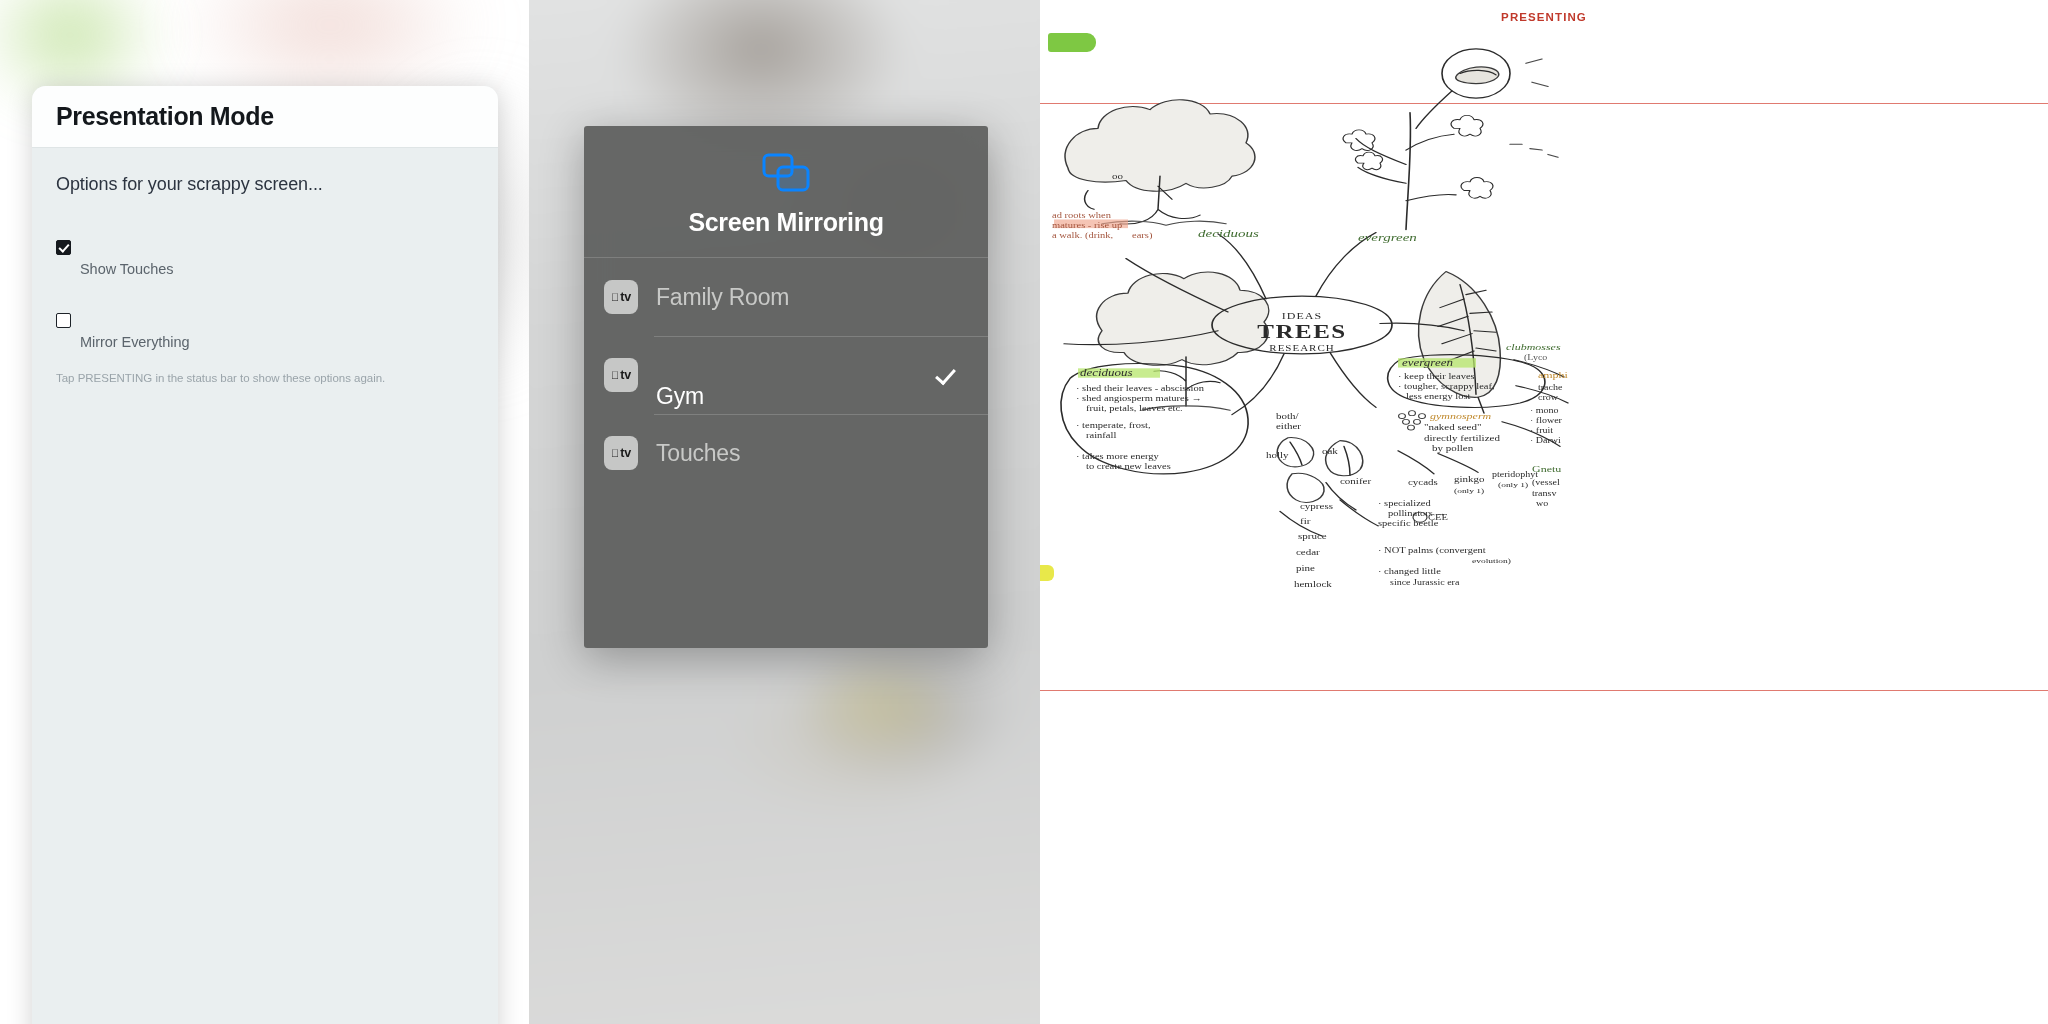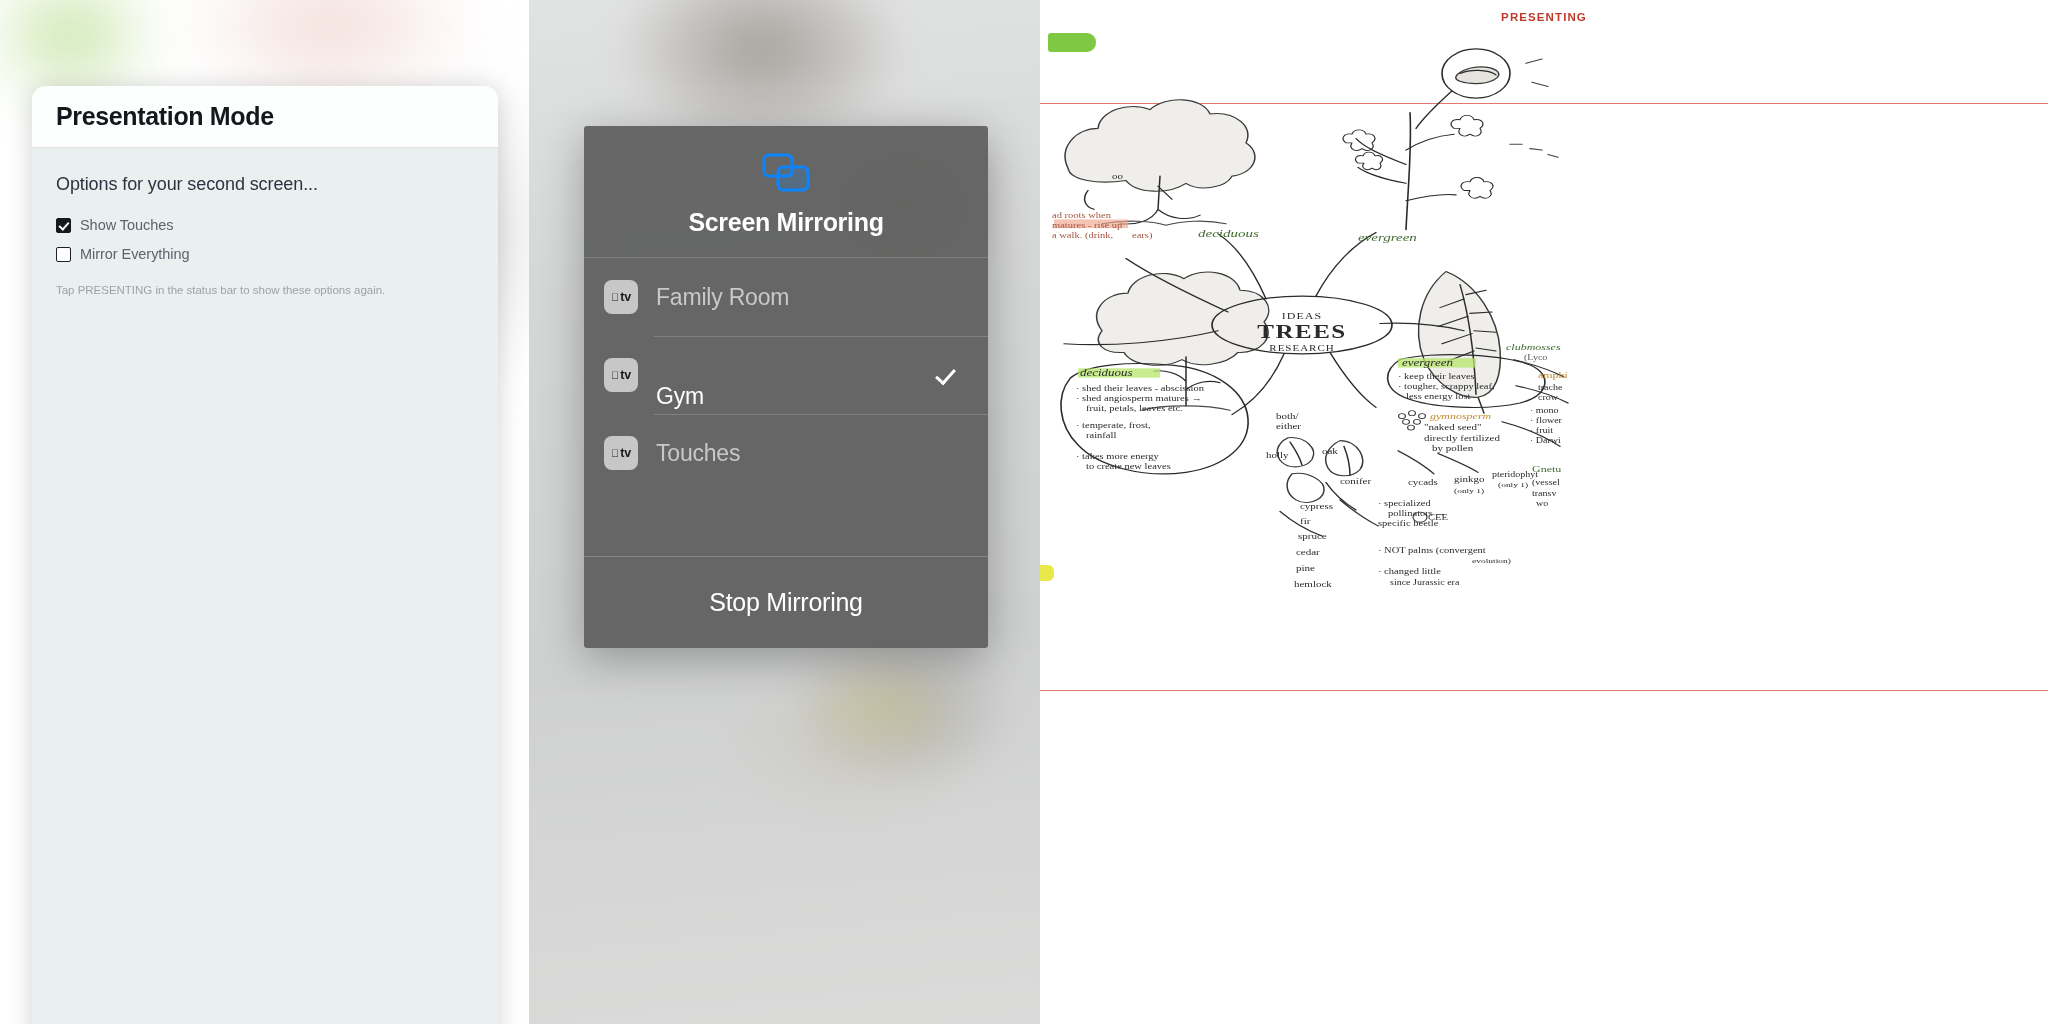--- a/index.html
+++ b/index.html
@@ -63,21 +63,21 @@
     width: 15px; height: 15px; flex: 0 0 15px;
     border: 1.6px solid #1d2228; border-radius: 2px;
     background: #ffffff; position: relative;
   }
   .cbox.checked { background: #15191e; border-color: #15191e; }
   .cbox.checked::after {
     content: ""; position: absolute; left: 4.2px; top: 1px;
     width: 4px; height: 8px; border: solid #ffffff;
     border-width: 0 2px 2px 0; transform: rotate(42deg);
   }
-  .opt-label { font-size: 14.5px; color: #5b646c; letter-spacing: -.05px; }
+  .opt-label { font-size: 14.5px; color: #5b646c; letter-spacing: -.05px; margin-top: 44px; }
   .sheet-note {
     margin-top: 22px;
     font-size: 11.5px; color: #9aa4aa; letter-spacing: -.02px;
   }
 
   
   .panel-two {
     position: relative;
     width: 511px; height: 1024px;
     flex: 0 0 511px;
@@ -191,21 +191,21 @@
   <div class="panel-one">
     <div class="p1-blur-a"></div>
     <div class="p1-blur-b"></div>
     <div class="p1-blur-c"></div>
 
     <div class="sheet">
       <div class="sheet-header">
         <div class="sheet-title">Presentation Mode</div>
       </div>
       <div class="sheet-body">
-        <div class="sheet-subtitle">Options for your second screen...</div>
+        <div class="sheet-subtitle">Options for your scrappy screen...</div>
 
         <div class="opt-row">
           <span class="cbox checked"></span>
           <span class="opt-label">Show Touches</span>
         </div>
 
         <div class="opt-row">
           <span class="cbox"></span>
           <span class="opt-label">Mirror Everything</span>
         </div>
@@ -251,23 +251,20 @@
         <div class="md-row">
           <span class="appletv-badge">
             <span class="atv-apple"></span>
             <span class="atv-tv">tv</span>
           </span>
           <span class="md-row-label">Touches</span>
         </div>
 
       </div>
 
-      <div class="md-footer">
-        <span class="md-footer-label">Stop Mirroring</span>
-      </div>
     </div>
   </div>
 
   <div class="panel-three">
 
     <div class="wb-statusbar">
       <span class="wb-presenting">PRESENTING</span>
     </div>
 
     <div class="wb-pentab"></div>

